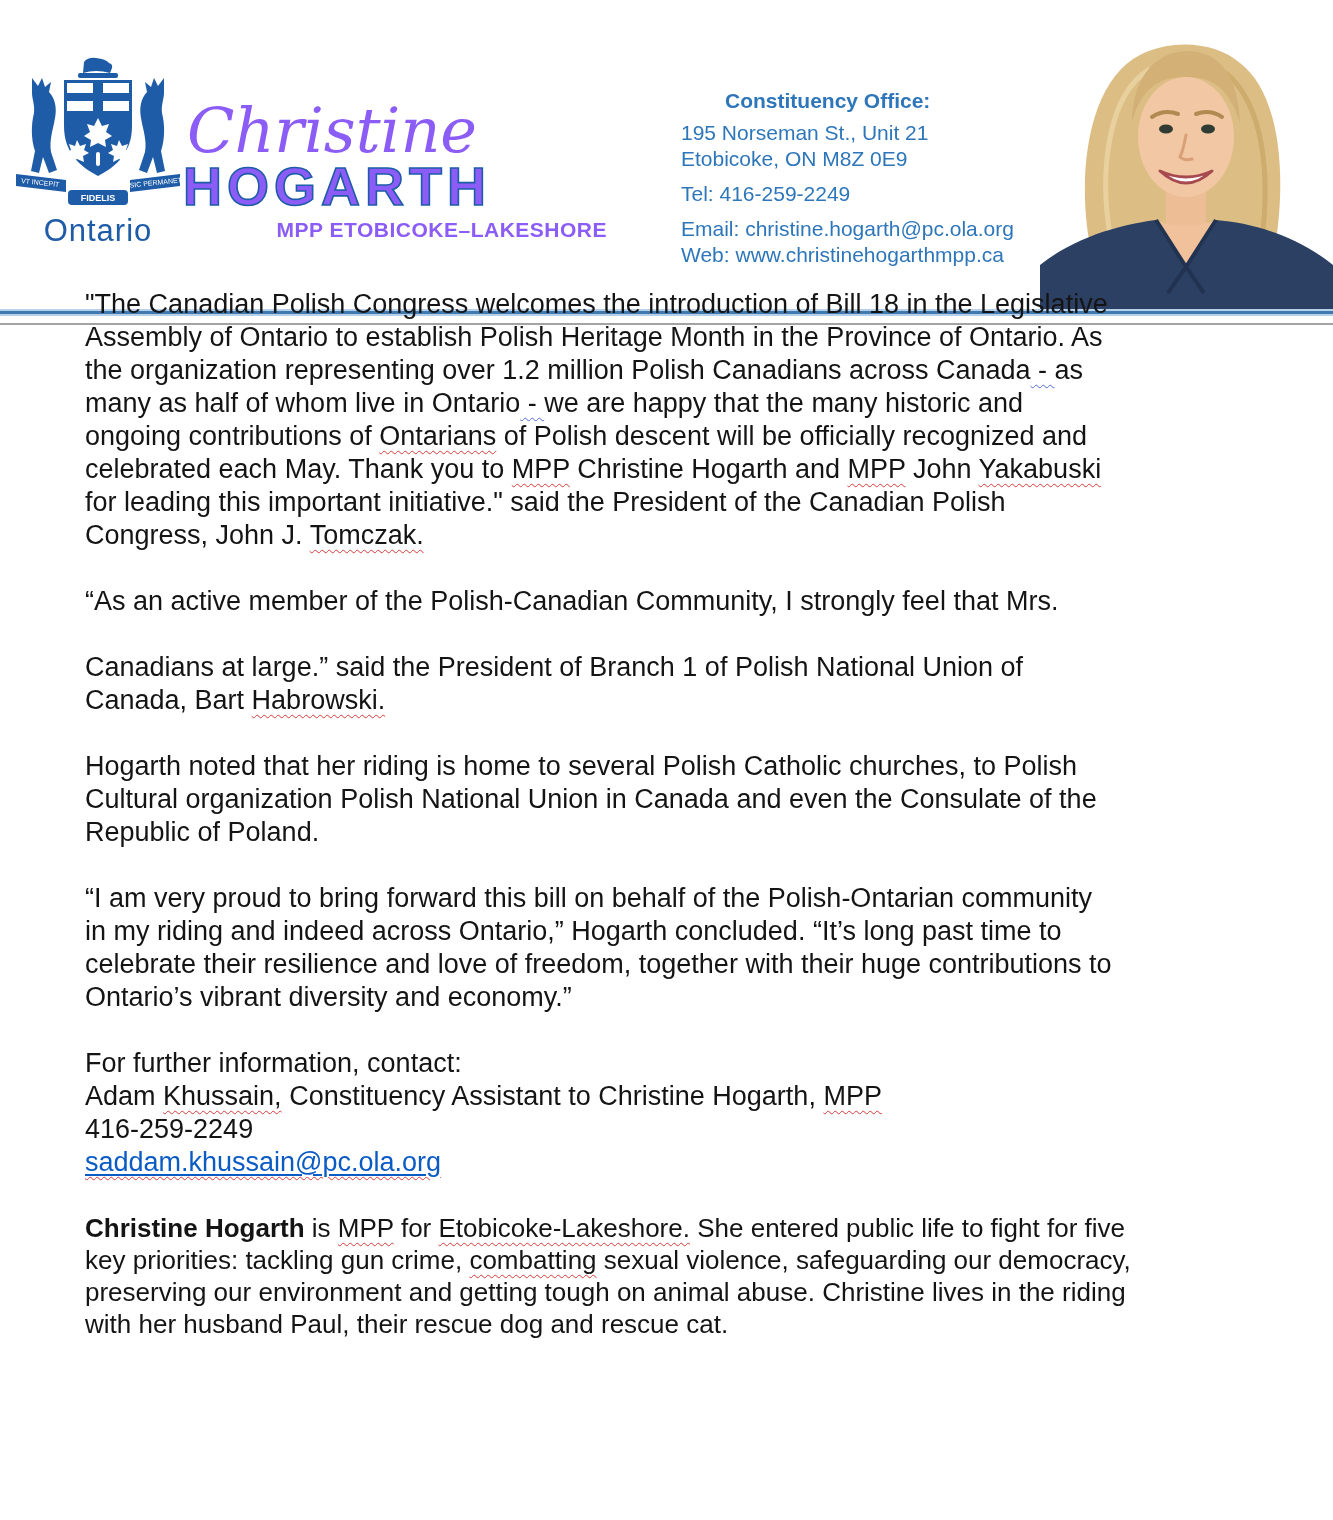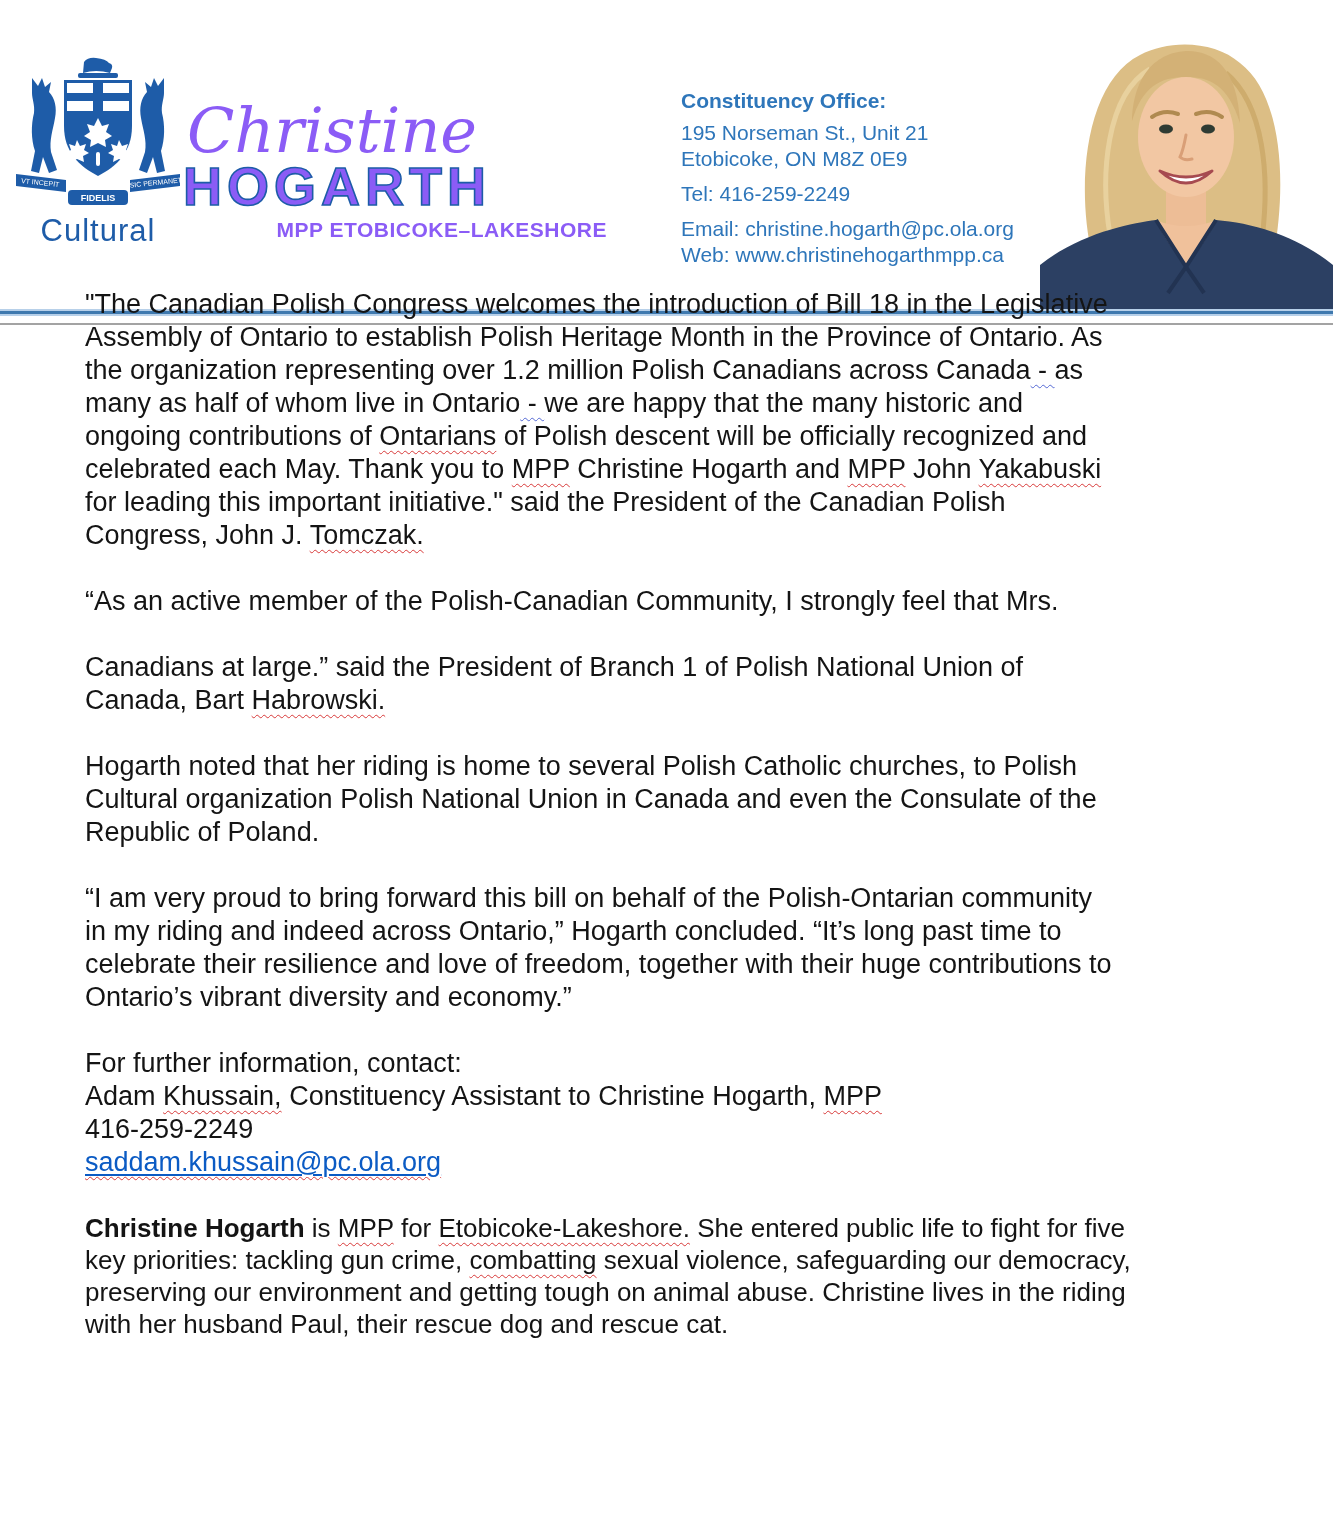--- a/index.html
+++ b/index.html
@@ -10,21 +10,21 @@
   .logo{position:absolute;left:12px;top:56px;width:172px;text-align:center;z-index:3;}
   .logo-caption{color:#1e5ca8;font-size:31px;line-height:1;margin-top:3px;letter-spacing:1px;}
 
   .wordmark{position:absolute;left:183px;top:70px;width:424px;color:#8b5cf6;z-index:3;margin-top:28px;}
   .name-script{font-family:"DejaVu Serif",serif;font-style:italic;font-size:62px;line-height:1.05;margin-left:4px;}
   .name-caps{font-family:"Liberation Sans",sans-serif;font-weight:bold;font-size:54px;line-height:1;
              letter-spacing:5px;margin-top:-4px;-webkit-text-stroke:1.6px #1d5ca8;}
   .name-sub{font-weight:bold;font-size:21px;text-align:right;margin-top:5px;letter-spacing:0.5px;}
 
   .office{position:absolute;left:681px;top:88px;color:#2e76ba;font-size:21px;line-height:26px;z-index:3;}
-  .office-heading{font-weight:bold;margin-bottom:6px;}
+  .office-heading{font-weight:bold;margin-bottom:6px;margin-left:44px;}
   .gap{margin-top:9px;}
 
   .photo{position:absolute;left:1040px;top:25px;width:293px;height:290px;z-index:2;}
 
   
   .rule-blue{position:absolute;left:0;top:309px;width:1333px;height:7px;z-index:4;
              background:linear-gradient(to bottom,#b7d0e9 0 2px,#3f79ae 2px 5px,#b7d0e9 5px 7px);}
   .rule-gray{position:absolute;left:0;top:323px;width:1333px;height:2px;background:#a3a3a3;z-index:4;}
 
   
@@ -72,21 +72,21 @@
 
         <path d="M4,118 l50,6 v12 l-50,-6 z"></path>
         <path d="M168,118 l-50,6 v12 l50,-6 z"></path>
 
         <rect x="56" y="134" width="60" height="15" rx="4"></rect>
       </g>
       <text x="28" y="129" font-size="7" fill="#ffffff" font-family="Liberation Sans, sans-serif" text-anchor="middle" transform="rotate(6 28 129)">VT INCEPIT</text>
       <text x="144" y="129" font-size="7" fill="#ffffff" font-family="Liberation Sans, sans-serif" text-anchor="middle" transform="rotate(-6 144 129)">SIC PERMANET</text>
       <text x="86" y="145" font-size="9" font-weight="bold" fill="#ffffff" font-family="Liberation Sans, sans-serif" text-anchor="middle">FIDELIS</text>
     </svg>
-    <div class="logo-caption">Cultural</div>
+    <div class="logo-caption">Ontario</div>
   </div>
 
   <div class="wordmark">
     <div class="name-script">Christine</div>
     <div class="name-caps">HOGARTH</div>
     <div class="name-sub">MPP ETOBICOKE–LAKESHORE</div>
   </div>
 
   <div class="office">
     <div class="office-heading">Constituency Office:</div>

